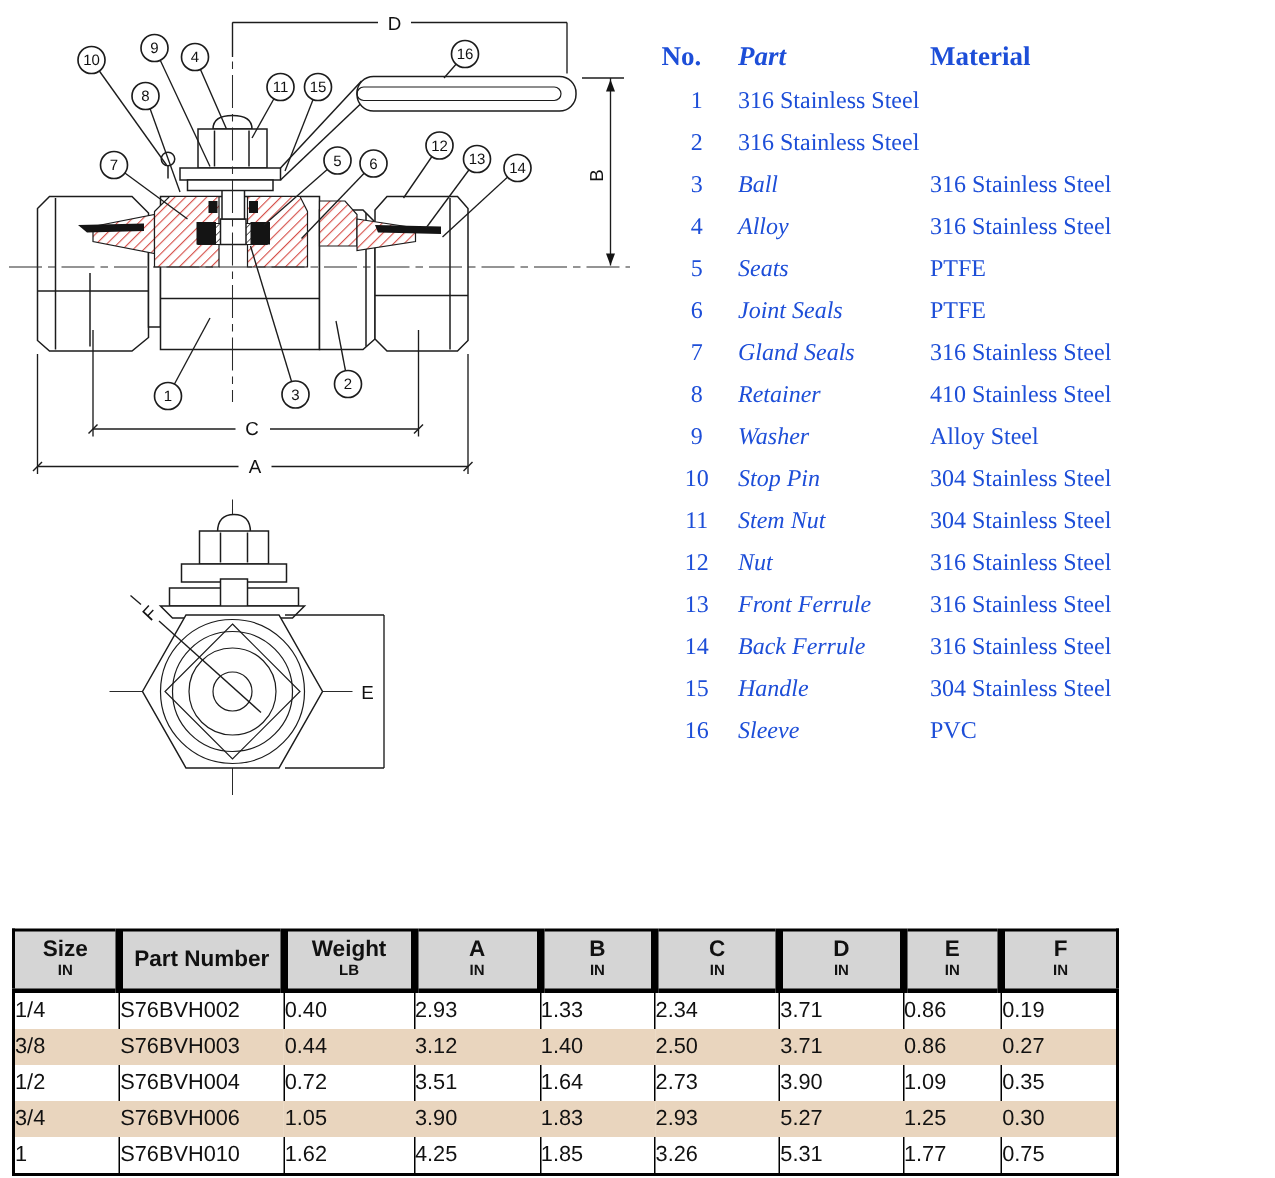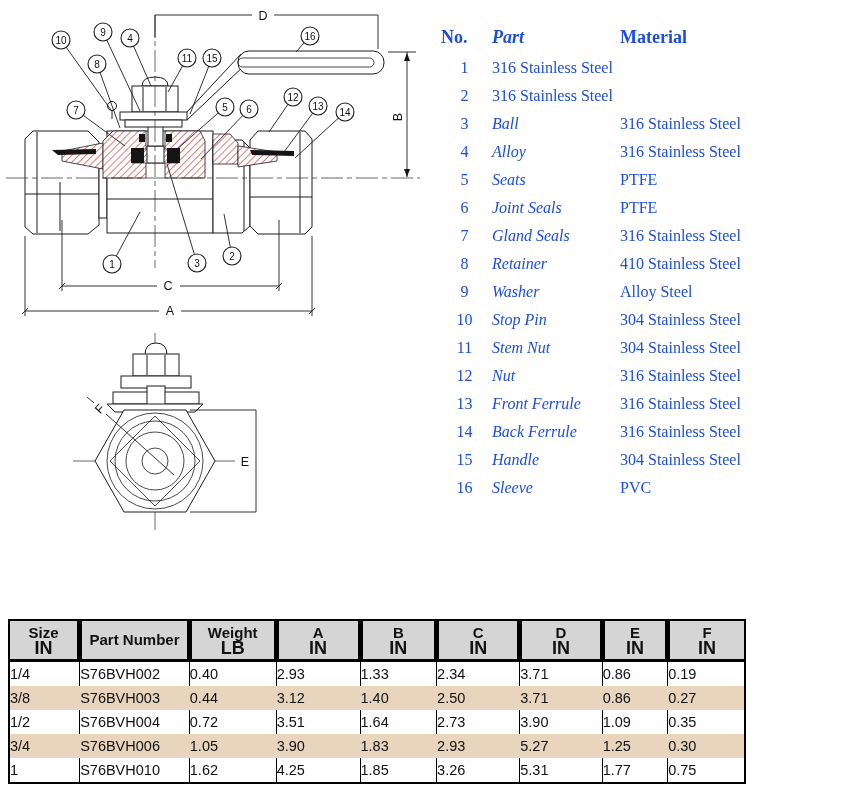--- a/index.html
+++ b/index.html
@@ -32,21 +32,21 @@
   .p-row .c1{text-align:center;}
   
   .dims-table{position:absolute;left:8px;top:619px;width:738px;
               border-collapse:collapse;border:2px solid #000;
               font-family:"Liberation Sans",sans-serif;}
   .dims-table th{background:var(--hdr-bg,#d5d5d5);border-bottom:3px solid #000;
                  border-left:5px solid #000000;height:36px;vertical-align:middle;
                  padding:1px 0;}
   .dims-table th:first-child{border-left:none;}
   .hdr-label{display:block;font-size:15px;font-weight:bold;line-height:16px;text-align:center;}
-  .hdr-unit{display:block;font-size:18px;font-weight:bold;line-height:14px;text-align:center;}
+  .hdr-unit{display:block;font-size:10px;font-weight:bold;line-height:14px;text-align:center;}
   .dims-table td{text-align:left;font-size:14.5px;height:24px;
                  border-left:1px solid #000;padding:0;}
   .dims-table td:first-child{border-left:none;}
   .dims-table tr.hl td{background:var(--hl-row,#e9d5be);border-left-color:var(--hl-row,#e9d5be);}
 </style>
 </head>
 <body>
 
 <div class="page">
 

